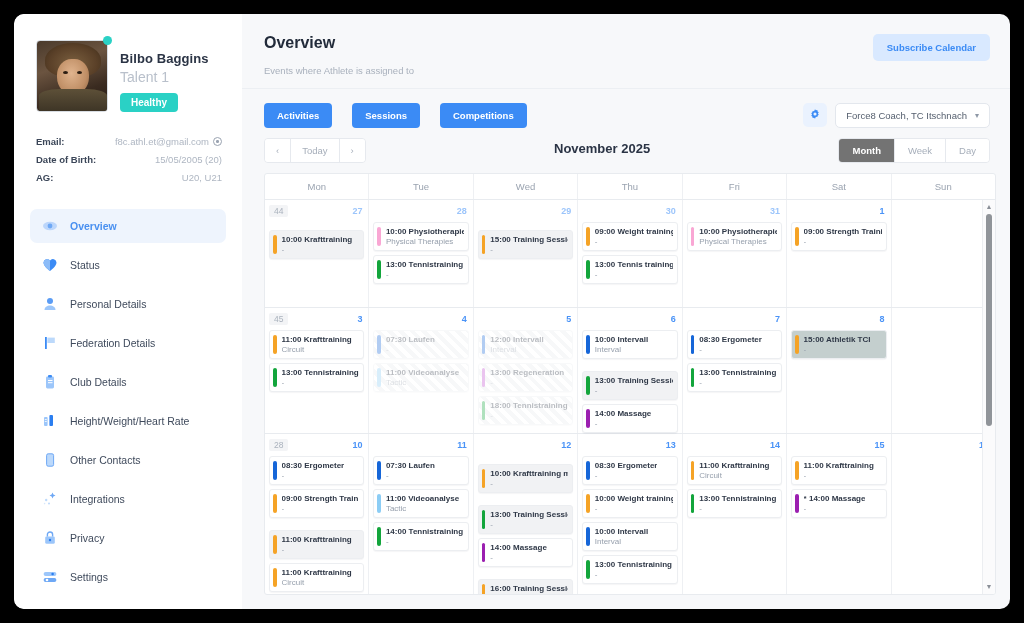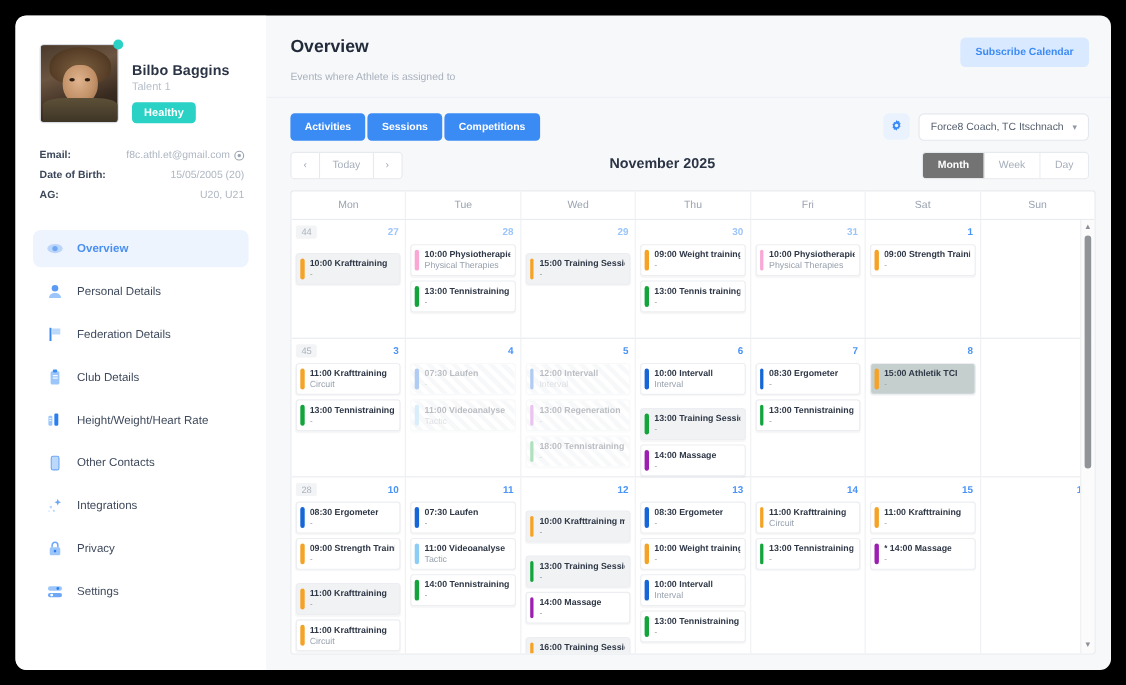--- a/index.html
+++ b/index.html
@@ -53,21 +53,21 @@
     position:absolute; left:2px; bottom:0; width:68px; height:22px;
     background: linear-gradient(180deg,#5d5038 0%,#3e3526 100%);
     border-radius: 30% 30% 0 0;
   }
   .status-dot {
     position:absolute; right:-4px; top:-4px; width:9px; height:9px;
     border-radius:50%; background:#2ad1c5;
   }
   .profile-meta { padding-top: 6px; }
   .athlete-name { font-size: 13px; font-weight: 700; color: #2b3445; letter-spacing:.1px; }
-  .athlete-sub { font-size: 10px; color: #b9c0cb; margin-top: 3px; }
+  .athlete-sub { font-size: 14px; color: #b9c0cb; margin-top: 3px; }
   .health-badge {
     display:inline-block; margin-top: 8px;
     background:#2ad1c5; color:#fff; font-size:10px; font-weight:700;
     padding: 4px 11px; border-radius: 4px;
   }
   .info-list { margin: 24px 4px 0 6px; }
   .info-row { display:flex; justify-content:space-between; align-items:center; font-size:9.5px; margin-bottom: 7px; }
   .info-k { color:#3b4658; font-weight:700; }
   .info-v { color:#aeb6c2; display:flex; align-items:center; gap:4px; }
   .copy-ic { width:9px; height:9px; border-radius:50%; border:1.6px solid #9aa3b1; display:inline-block; position:relative; }
@@ -91,21 +91,21 @@
   }
   .page-title { font-size: 16px; font-weight: 700; color:#222b3a; }
   .page-sub { font-size: 9.5px; color:#a9b1bd; margin-top: 13px; }
   .subscribe-btn {
     background:#d9e9ff; color:#3b8bf5; border:none; border-radius:5px;
     font-size: 9.5px; font-weight:700; padding: 8px 14px; cursor:pointer;
     font-family:"Liberation Sans", sans-serif;
   }
 
   .toolbar { padding: 14px 20px 6px 22px; display:flex; justify-content:space-between; align-items:center; }
-  .tabs { display:flex; gap: 2px; }
+  .tabs { display:flex; gap: 20px; }
   .tab-btn {
     background:#3b8bf5; color:#fff; border:none; border-radius:4px;
     font-size: 9.5px; font-weight:700; padding: 7px 13px; cursor:pointer;
     font-family:"Liberation Sans", sans-serif;
   }
   .tools-right { display:flex; gap:8px; }
   .gear-btn {
     width: 24px; height: 24px; border-radius:5px; background:#eaf2fe;
     display:flex; align-items:center; justify-content:center; cursor:pointer; border:none;
   }
@@ -231,20 +231,29 @@
 
     <nav class="nav">
       <div class="nav-item active">
         <span class="nav-ic">
             <svg width="16" height="16" viewBox="0 0 16 16">
               <ellipse cx="8" cy="8" rx="7" ry="4.2" fill="#bcd6fb"></ellipse>
               <circle cx="8" cy="8" r="2.4" fill="#6ea8f5"></circle>
             </svg>
           </span>
         <span>Overview</span>
+      </div>
+      <div class="nav-item">
+        <span class="nav-ic">
+            <svg width="16" height="16" viewBox="0 0 16 16">
+              <path d="M8 14S1.5 9.8 1.5 5.6A3.6 3.6 0 0 1 8 3.6a3.6 3.6 0 0 1 6.5 2c0 4.2-6.5 8.4-6.5 8.4z" fill="#3b8bf5"></path>
+              <path d="M8 14S1.5 9.8 1.5 5.6A3.6 3.6 0 0 1 8 3.6V14z" fill="#8cbcf8"></path>
+            </svg>
+          </span>
+        <span>Status</span>
       </div>
       <div class="nav-item">
         <span class="nav-ic">
             <svg width="16" height="16" viewBox="0 0 16 16">
               <circle cx="8" cy="5" r="3" fill="#5a9cf5"></circle>
               <path d="M2.5 14c0-3 2.6-4.6 5.5-4.6S13.5 11 13.5 14z" fill="#9cc6fa"></path>
             </svg>
           </span>
         <span>Personal Details</span>
       </div>

